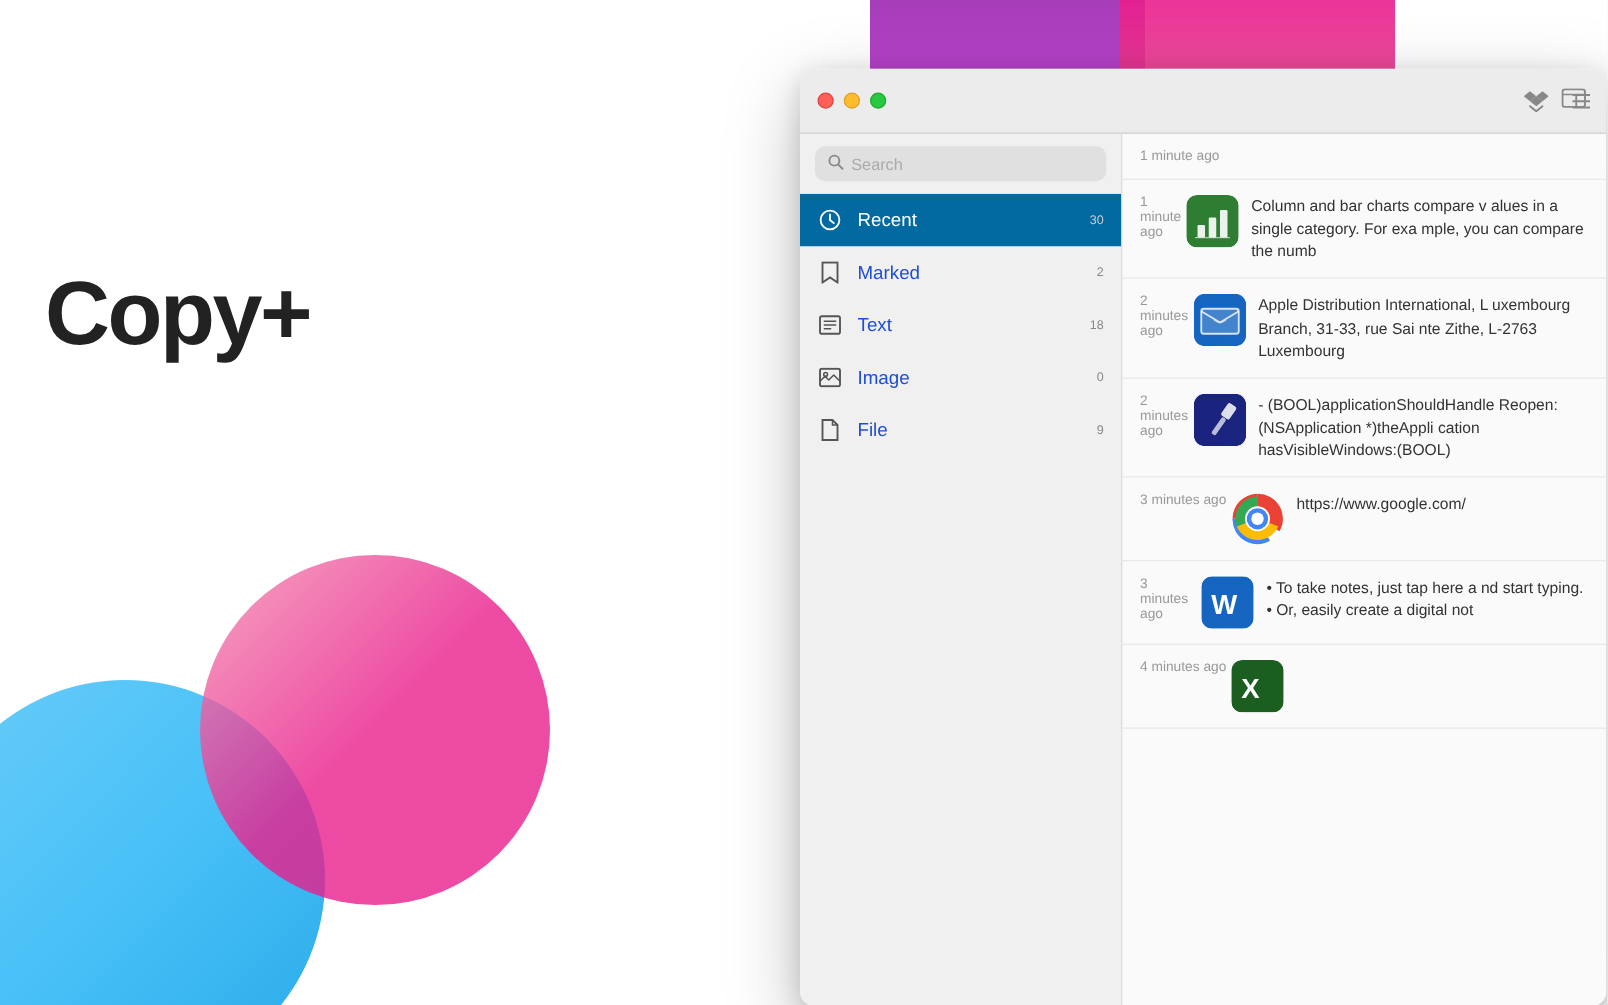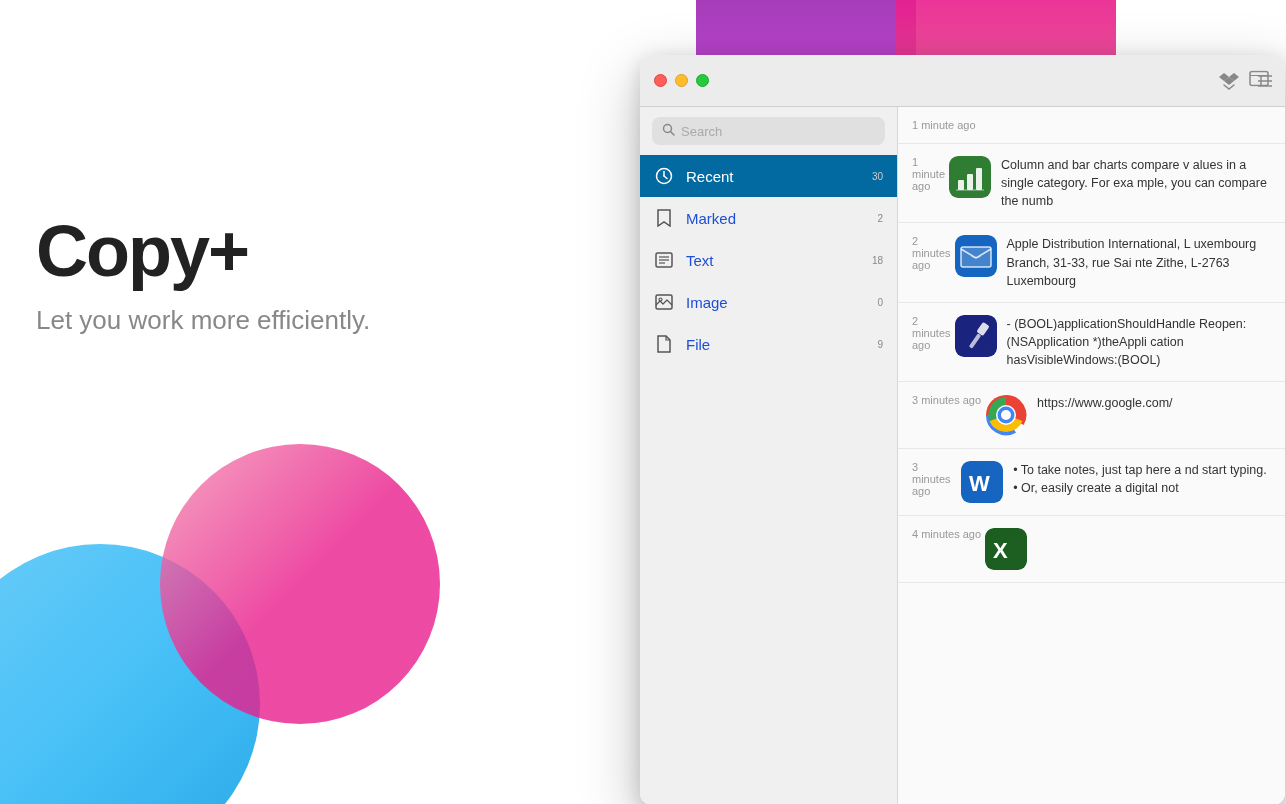--- a/index.html
+++ b/index.html
@@ -317,21 +317,20 @@
 
 <div class="bg-container">
   <div class="bg-blob-blue"></div>
   <div class="bg-blob-pink"></div>
   <div class="bg-blob-purple-top"></div>
   <div class="bg-blob-magenta-top"></div>
 </div>
 
 <div class="left-content">
   <h1 class="app-title">Copy+</h1>
-  <p class="app-subtitle">Let you work more efficiently.</p>
 </div>
 
 <div class="window">
 
   <div class="titlebar">
     <div class="traffic-lights">
       <div class="traffic-light tl-red"></div>
       <div class="traffic-light tl-yellow"></div>
       <div class="traffic-light tl-green"></div>
     </div>

